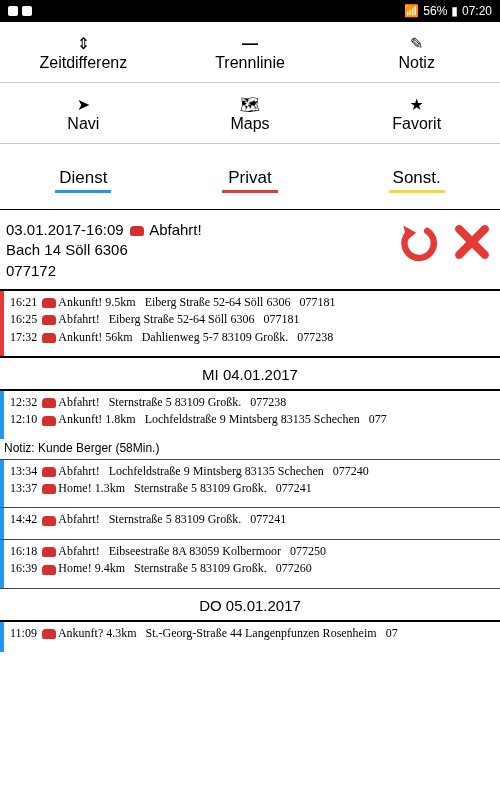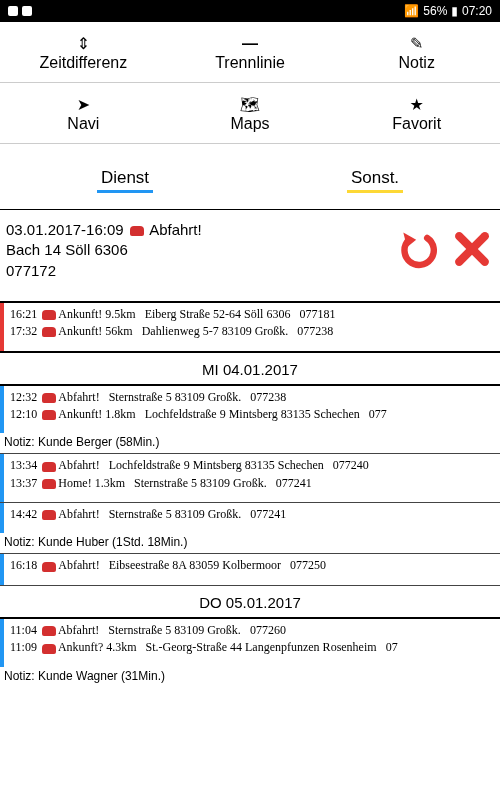--- a/index.html
+++ b/index.html
@@ -18,21 +18,21 @@
   .tab { flex: 1; text-align: center; font-size: 17px; padding: 6px 0; position: relative; }
   .tab-underline { height: 3px; width: 56px; margin: 2px auto 0 auto; }
   .u-blue { background: #2196f3; }
   .u-red { background: #e53935; }
   .u-yellow { background: #fdd835; }
   
   .divider { height: 1px; background: #000; margin-top: 10px; }
   
   .content { padding: 0; }
   
-  .current-block { display: flex; align-items: center; padding: 10px 6px 20px 6px; }
+  .current-block { display: flex; align-items: flex-start; padding: 10px 6px 8px 6px; }
   .current-left { flex: 1; font-size: 15px; line-height: 1.35; }
   .current-actions { display: flex; gap: 10px; align-items: center; }
   .undo-icon svg, .close-icon svg { width: 44px; height: 44px; }
   
   .hr-thin { height: 2px; background: #000; }
   .hr-light { height: 1px; background: #444; }
   
   .group { border-left: 4px solid transparent; padding: 3px 4px 10px 6px; font-size: 12px; line-height: 1.45; font-family: Liberation Serif, serif; }
   .bl-red { border-left-color: #e53935; }
   .bl-blue { border-left-color: #2196f3; }
@@ -89,20 +89,24 @@
     <span>Favorit</span>
   </div>
 </div>
 
 <div class="tabs">
   <div class="tab">
     <span>Dienst</span>
     <div class="tab-underline u-blue"></div>
   </div>
   <div class="tab">
+    <span>Privat</span>
+    <div class="tab-underline u-red"></div>
+  </div>
+  <div class="tab">
     <span>Sonst.</span>
     <div class="tab-underline u-yellow"></div>
   </div>
 </div>
 
 <div class="divider"></div>
 
 <div class="content">
 
   <div class="current-block">
@@ -129,47 +133,46 @@
           </svg>
       </span>
     </div>
   </div>
 
   <div class="hr-thin"></div>
 
   <div id="list-root">
       <div class="group bl-red">
         <div class="row"><span>16:21</span> <span class="car-icon"></span><span>Ankunft!</span> <span>9.5km</span>&nbsp;&nbsp;&nbsp;<span>Eiberg Straße 52-64 Söll 6306</span>&nbsp;&nbsp;&nbsp;<span>077181</span></div>
+        <div class="row"><span>16:25</span> <span class="car-icon"></span><span>Abfahrt!</span>&nbsp;&nbsp;&nbsp;<span>Eiberg Straße 52-64 Söll 6306</span>&nbsp;&nbsp;&nbsp;<span>077181</span></div>
         <div class="row"><span>17:32</span> <span class="car-icon"></span><span>Ankunft!</span> <span>56km</span>&nbsp;&nbsp;&nbsp;<span>Dahlienweg 5-7 83109 Großk.</span>&nbsp;&nbsp;&nbsp;<span>077238</span></div>
       </div>
       <div class="hr-thin"></div>
       <div class="day-header">MI 04.01.2017</div>
       <div class="hr-thin"></div>
       <div class="group bl-blue">
         <div class="row"><span>12:32</span> <span class="car-icon"></span><span>Abfahrt!</span>&nbsp;&nbsp;&nbsp;<span>Sternstraße 5 83109 Großk.</span>&nbsp;&nbsp;&nbsp;<span>077238</span></div>
         <div class="row"><span>12:10</span> <span class="car-icon"></span><span>Ankunft!</span> <span>1.8km</span>&nbsp;&nbsp;&nbsp;<span>Lochfeldstraße 9 Mintsberg 83135 Schechen</span>&nbsp;&nbsp;&nbsp;<span>077</span></div>
       </div>
       <div class="notiz-line">Notiz: Kunde Berger (58Min.)</div>
       <div class="hr-light"></div>
       <div class="group bl-blue">
         <div class="row"><span>13:34</span> <span class="car-icon"></span><span>Abfahrt!</span>&nbsp;&nbsp;&nbsp;<span>Lochfeldstraße 9 Mintsberg 83135 Schechen</span>&nbsp;&nbsp;&nbsp;<span>077240</span></div>
         <div class="row"><span>13:37</span> <span class="car-icon"></span><span>Home!</span> <span>1.3km</span>&nbsp;&nbsp;&nbsp;<span>Sternstraße 5 83109 Großk.</span>&nbsp;&nbsp;&nbsp;<span>077241</span></div>
       </div>
       <div class="hr-light"></div>
       <div class="group bl-blue">
         <div class="row"><span>14:42</span> <span class="car-icon"></span><span>Abfahrt!</span>&nbsp;&nbsp;&nbsp;<span>Sternstraße 5 83109 Großk.</span>&nbsp;&nbsp;&nbsp;<span>077241</span></div>
       </div>
-      <div class="notiz-line">Notiz: Kunde Huber (1Std. 18Min.)</div>
       <div class="hr-light"></div>
       <div class="group bl-blue">
         <div class="row"><span>16:18</span> <span class="car-icon"></span><span>Abfahrt!</span>&nbsp;&nbsp;&nbsp;<span>Eibseestraße 8A 83059 Kolbermoor</span>&nbsp;&nbsp;&nbsp;<span>077250</span></div>
+        <div class="row"><span>16:39</span> <span class="car-icon"></span><span>Home!</span> <span>9.4km</span>&nbsp;&nbsp;&nbsp;<span>Sternstraße 5 83109 Großk.</span>&nbsp;&nbsp;&nbsp;<span>077260</span></div>
       </div>
       <div class="hr-light"></div>
       <div class="day-header">DO 05.01.2017</div>
       <div class="hr-thin"></div>
       <div class="group bl-blue">
-        <div class="row"><span>11:04</span> <span class="car-icon"></span><span>Abfahrt!</span>&nbsp;&nbsp;&nbsp;<span>Sternstraße 5 83109 Großk.</span>&nbsp;&nbsp;&nbsp;<span>077260</span></div>
         <div class="row"><span>11:09</span> <span class="car-icon"></span><span>Ankunft?</span> <span>4.3km</span>&nbsp;&nbsp;&nbsp;<span>St.-Georg-Straße 44 Langenpfunzen Rosenheim</span>&nbsp;&nbsp;&nbsp;<span>07</span></div>
       </div>
-      <div class="notiz-line">Notiz: Kunde Wagner (31Min.)</div>
     </div>
 
 </div>
 
 </body></html>

